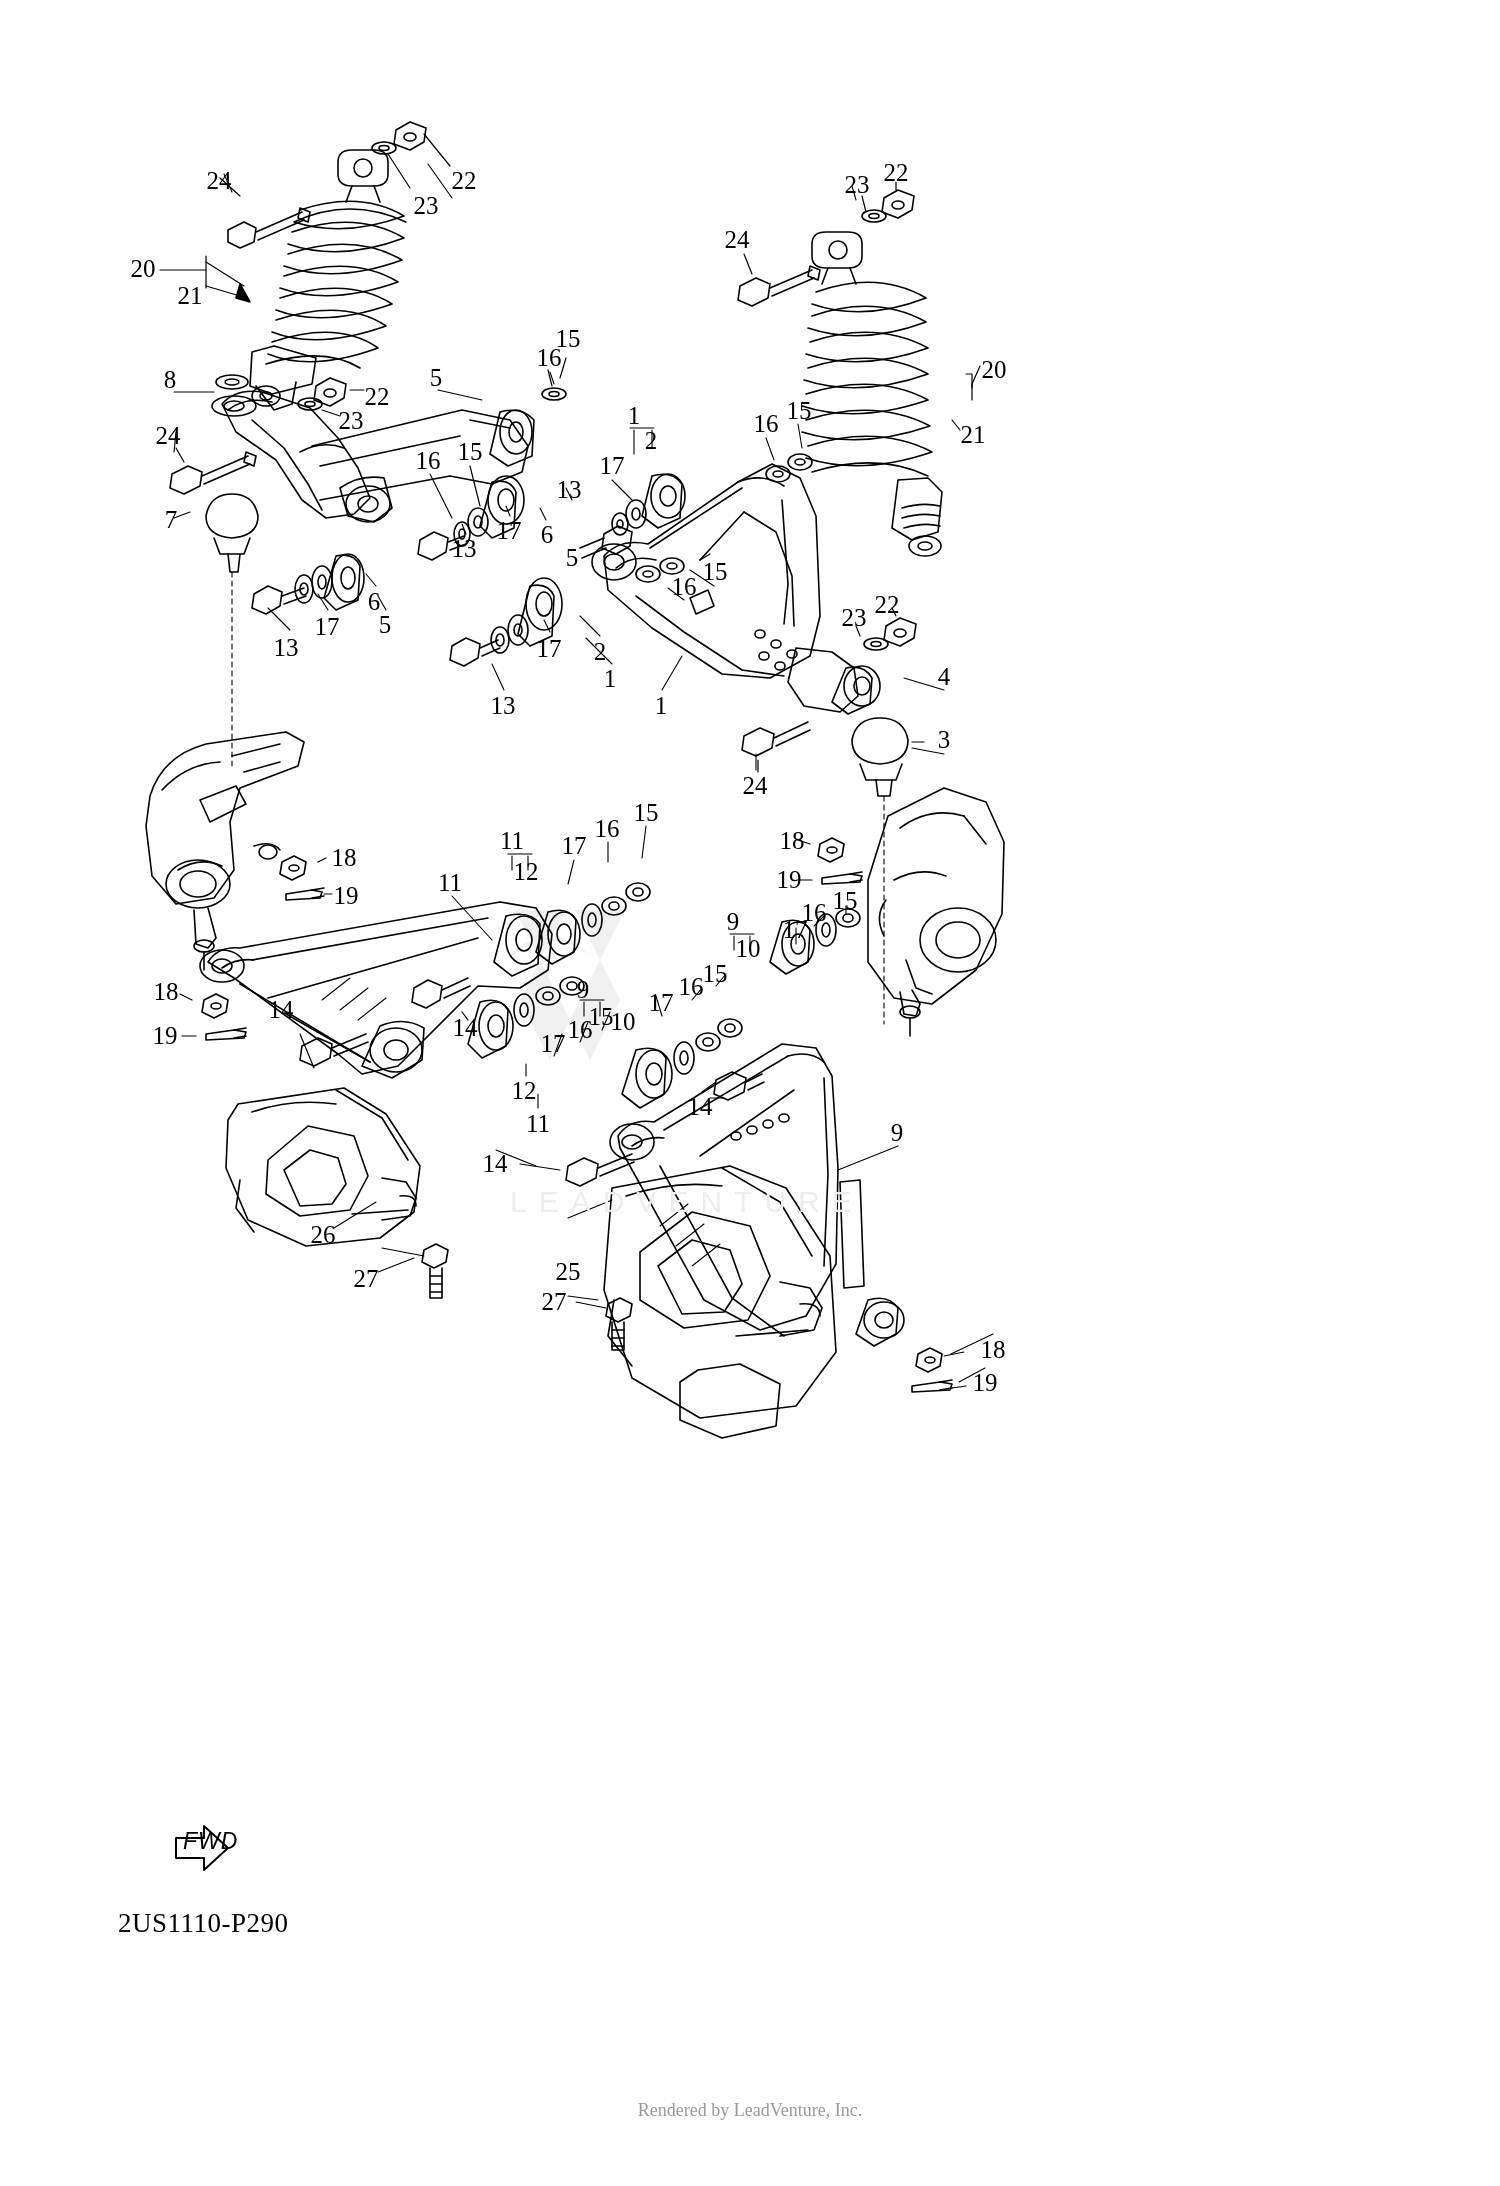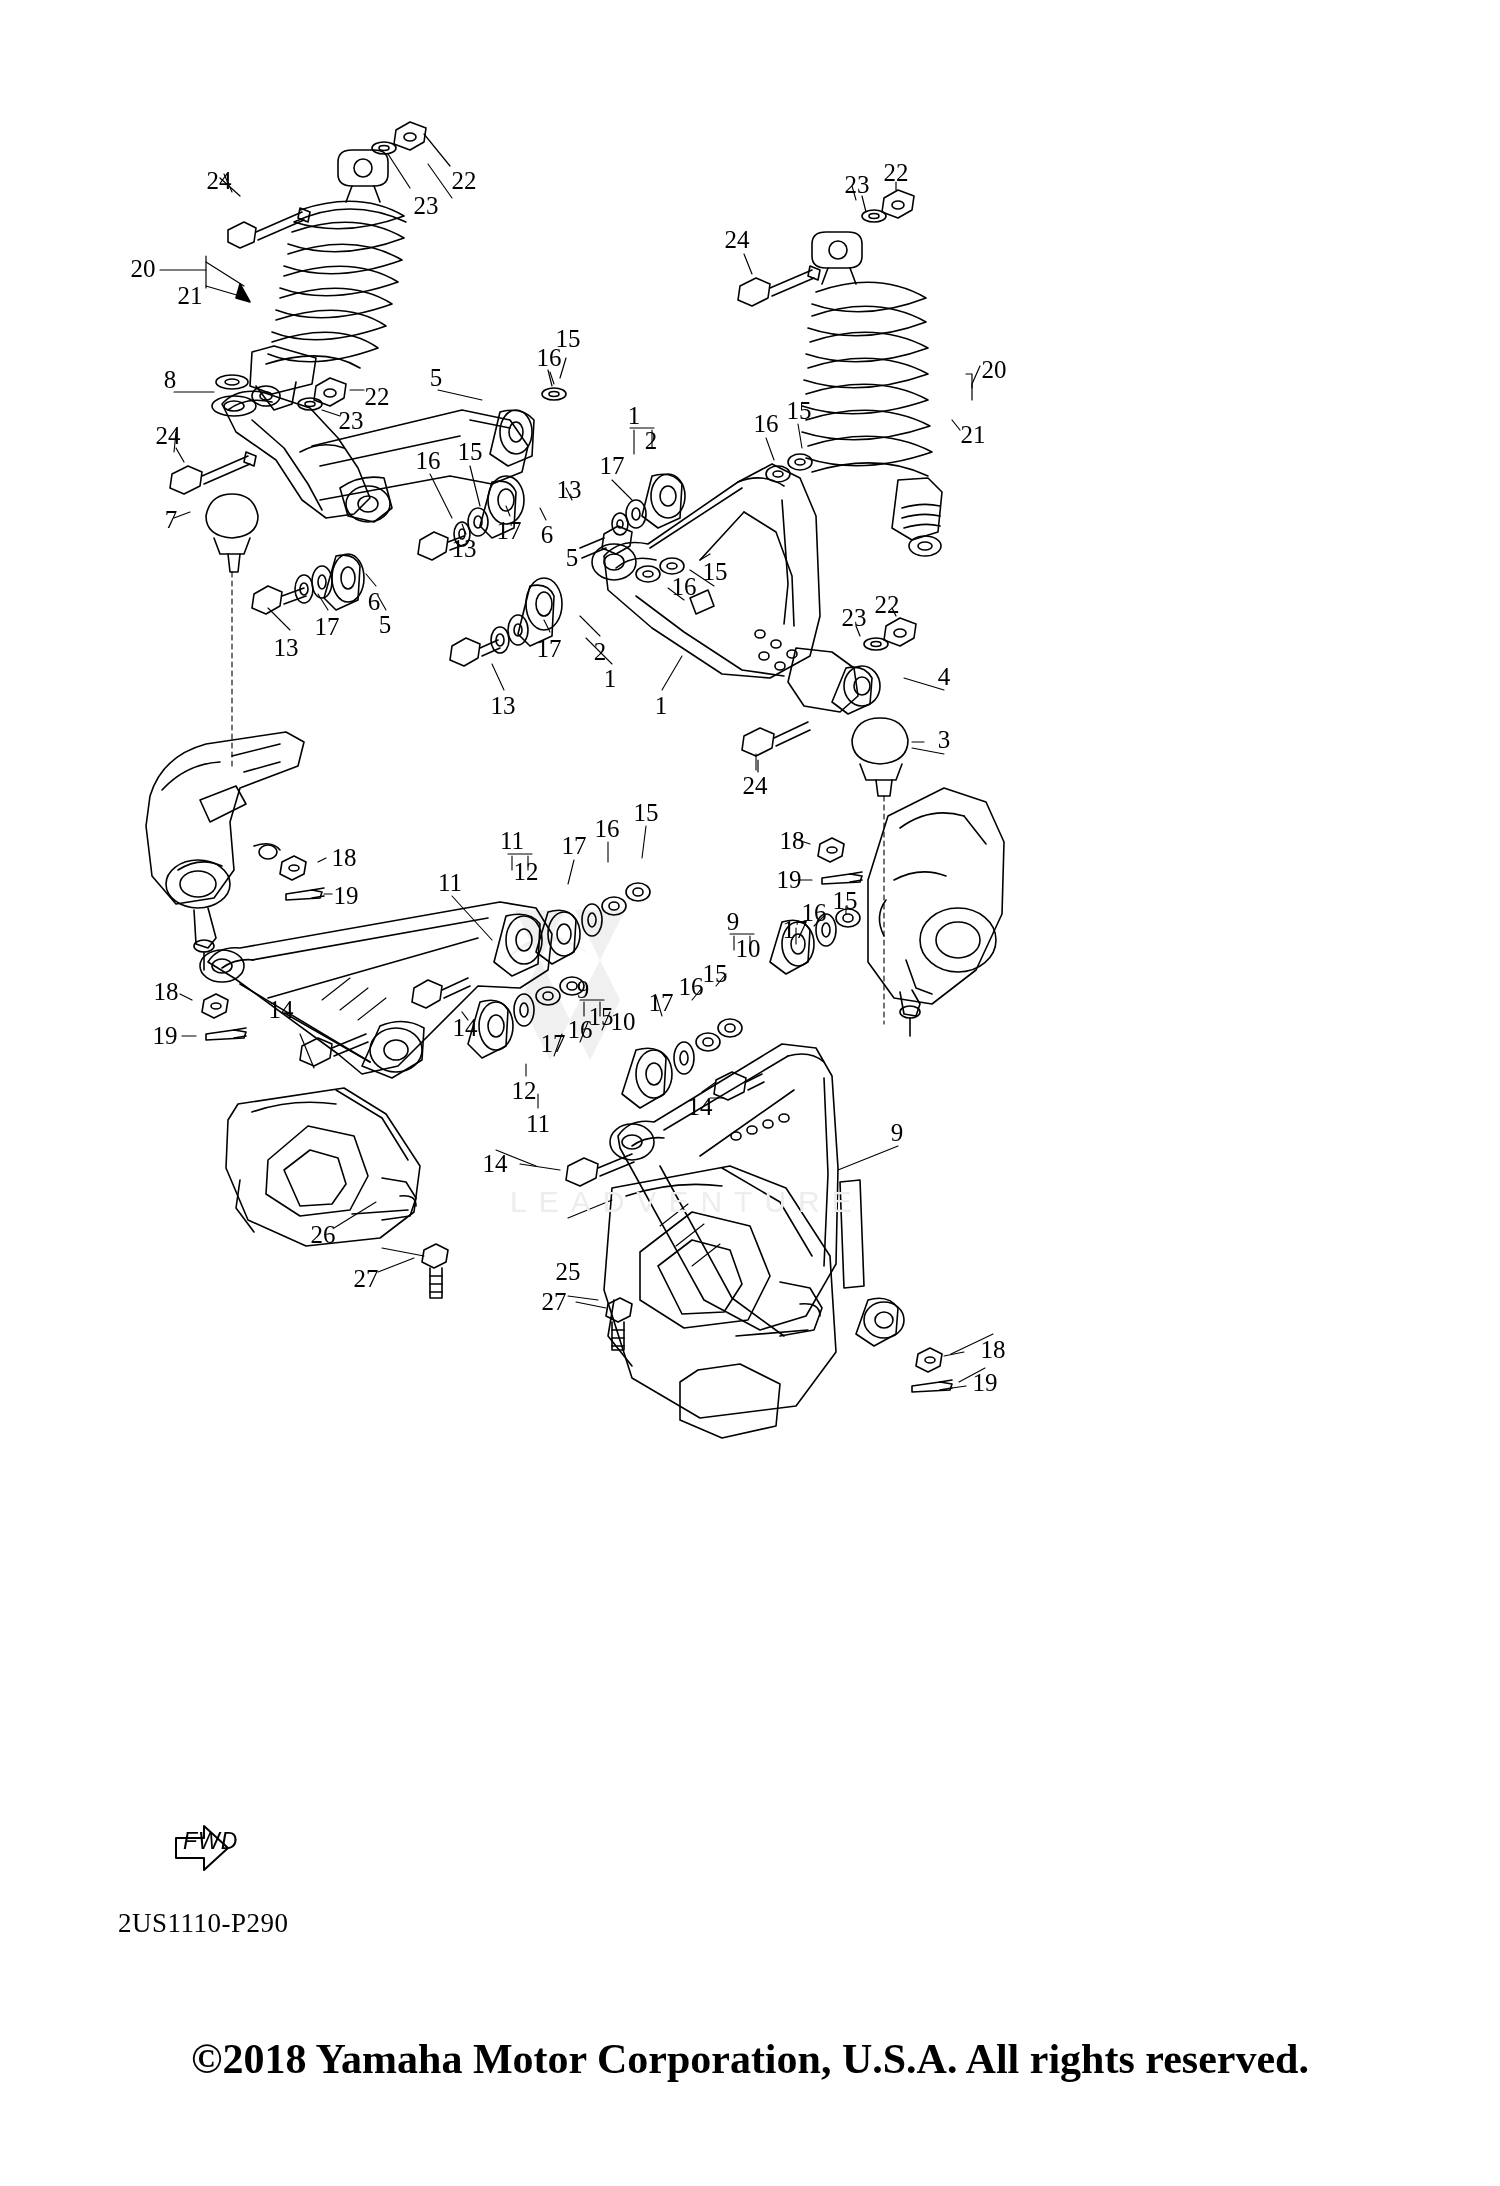--- a/index.html
+++ b/index.html
@@ -744,15 +744,15 @@
         <div class="callout" style="left: 568px; top: 1271px;">25</div>
         <div class="callout" style="left: 323px; top: 1234px;">26</div>
         <div class="callout" style="left: 366px; top: 1278px;">27</div>
         <div class="callout" style="left: 554px; top: 1301px;">27</div>
         <div class="callout" style="left: 993px; top: 1349px;">18</div>
         <div class="callout" style="left: 985px; top: 1382px;">19</div>
       </div>
 
   </div>
 
-  <div id="copyright">©2018 Yamaha Motor Corporation, U.S.A. All rights reserved.</div>
+  <div id="rendered-by">Rendered by LeadVenture, Inc.</div>
 
 </div>
 
 </body></html>

